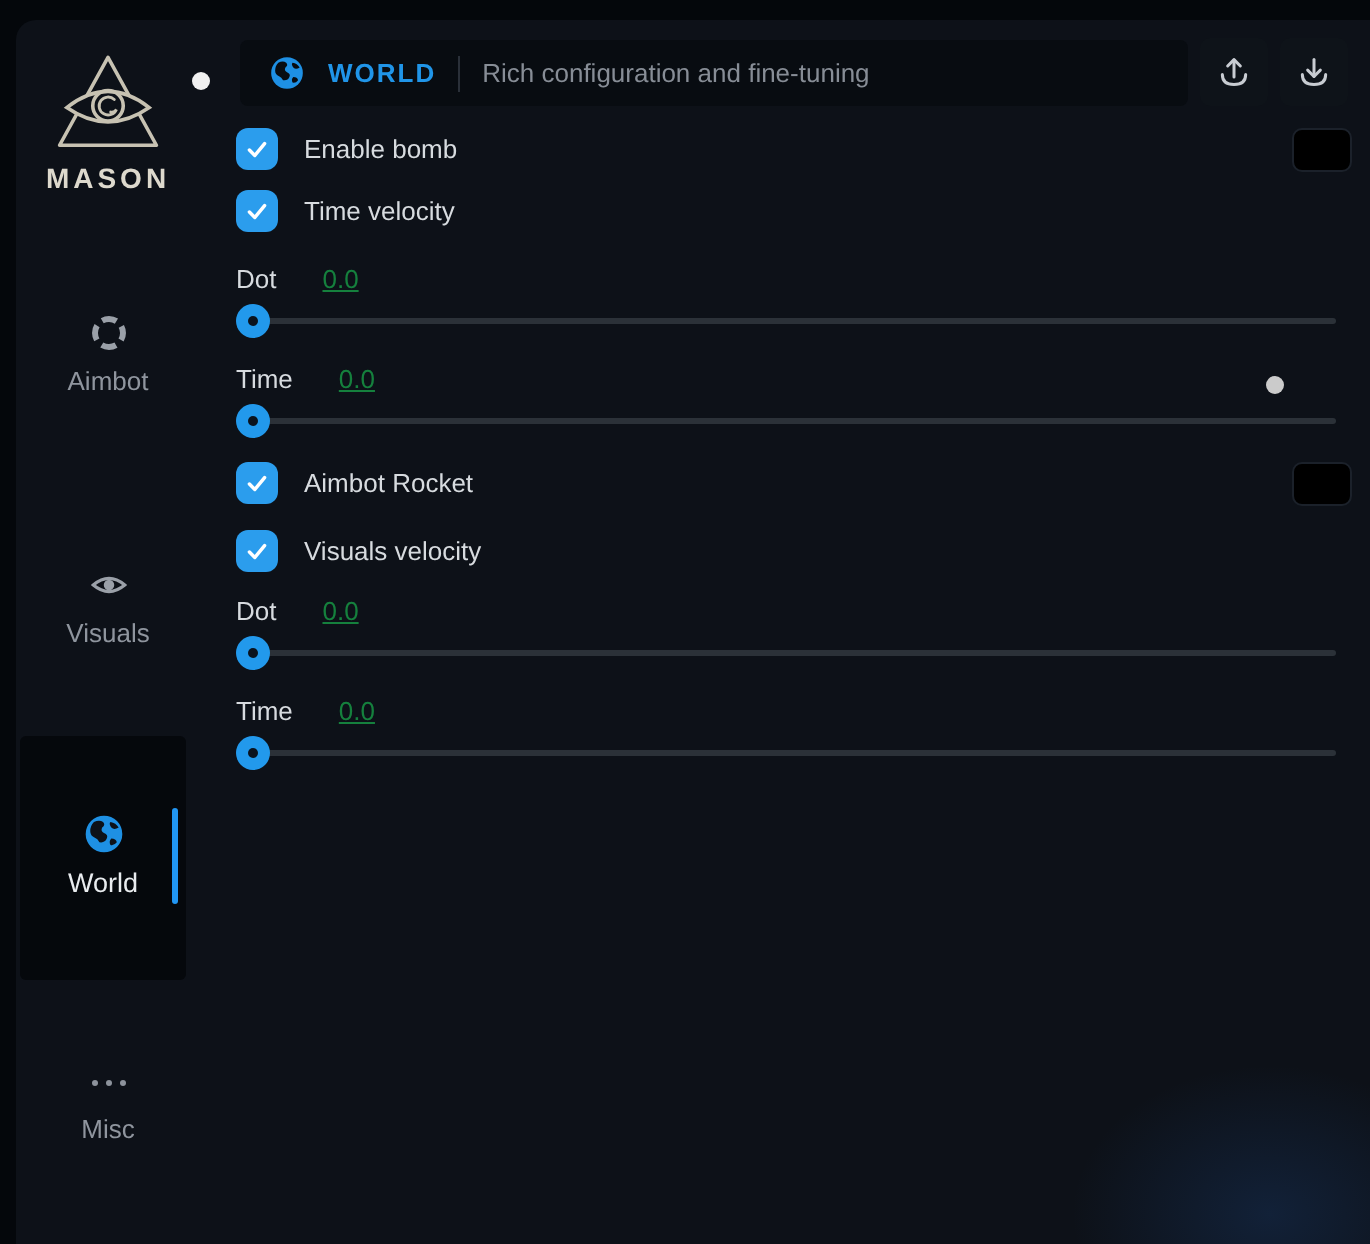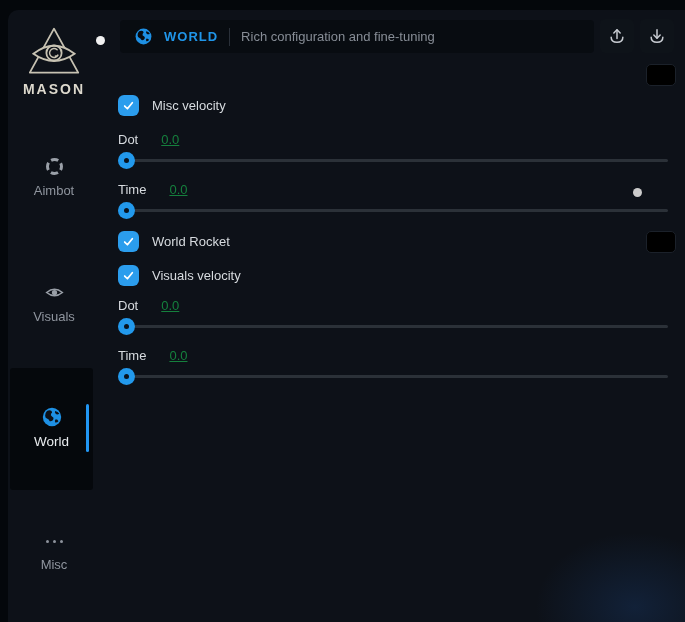--- a/index.html
+++ b/index.html
@@ -178,29 +178,37 @@
     </svg>
   </div>
   <div class="action-btn btn-download">
     <svg width="20" height="20" viewBox="0 0 24 24" fill="none" stroke="#c8ccd2" stroke-width="1.8" stroke-linecap="round" stroke-linejoin="round">
       <path d="M12 4.5 V14.5"></path>
         <path d="M8.2 10.9 L12 14.7 L15.8 10.9"></path>
       <path d="M5 13.5 q0 6 7 6 q7 0 7 -6"></path>
     </svg>
   </div>
 
+  <div class="cb-row row-1">
+    <span class="checkbox">
+      <svg width="13" height="13" viewBox="0 0 24 24">
+        <polyline points="5,13 10,18 19,7" fill="none" stroke="#fff" stroke-width="3.2" stroke-linecap="round" stroke-linejoin="round"></polyline>
+      </svg>
+    </span>
+    <span>Enable bomb</span>
+  </div>
   <div class="swatch swatch-1"></div>
 
   <div class="cb-row row-2">
     <span class="checkbox">
       <svg width="13" height="13" viewBox="0 0 24 24">
         <polyline points="5,13 10,18 19,7" fill="none" stroke="#fff" stroke-width="3.2" stroke-linecap="round" stroke-linejoin="round"></polyline>
       </svg>
     </span>
-    <span>Misc velocity</span>
+    <span>Time velocity</span>
   </div>
 
   <div class="slider-label-row lab-1">
     <span>Dot</span>
     <span class="slider-value">0.0</span>
   </div>
   <div class="slider sl-1">
     <div class="track"></div>
     <div class="thumb"></div>
   </div>
@@ -213,21 +221,21 @@
     <div class="track"></div>
     <div class="thumb"></div>
   </div>
 
   <div class="cb-row row-3">
     <span class="checkbox">
       <svg width="13" height="13" viewBox="0 0 24 24">
         <polyline points="5,13 10,18 19,7" fill="none" stroke="#fff" stroke-width="3.2" stroke-linecap="round" stroke-linejoin="round"></polyline>
       </svg>
     </span>
-    <span>World Rocket</span>
+    <span>Aimbot Rocket</span>
   </div>
   <div class="swatch swatch-2"></div>
 
   <div class="cb-row row-4">
     <span class="checkbox">
       <svg width="13" height="13" viewBox="0 0 24 24">
         <polyline points="5,13 10,18 19,7" fill="none" stroke="#fff" stroke-width="3.2" stroke-linecap="round" stroke-linejoin="round"></polyline>
       </svg>
     </span>
     <span>Visuals velocity</span>

